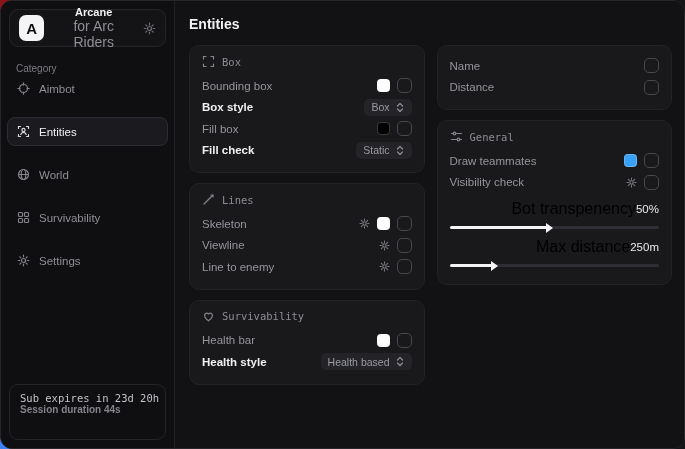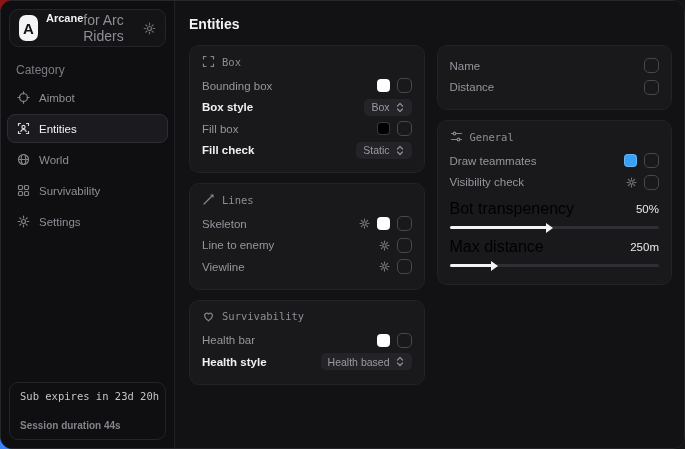--- a/index.html
+++ b/index.html
@@ -11,56 +11,56 @@
   .window { position:absolute; left:0; top:0; width:685px; height:449px;
             background:#0f0f11; border:1px solid #26262b; border-radius:12px;
             display:flex; overflow:hidden; }
   
   .sidebar { width:174px; min-width:174px; background:#0f0f11; border-right:1px solid #222226;
              display:flex; flex-direction:column; padding:8px 0 8px 0; }
   .logo-card { margin:0 8px; border:1px solid #242429; background:#141417; border-radius:9px;
                height:38px; display:flex; align-items:center; gap:8px; padding:0 9px; }
   .logo-box { width:26px; height:26px; background:#f4f4f6; border-radius:7px; color:#111;
               font-weight:bold; font-size:15px; display:flex; align-items:center; justify-content:center; }
-  .logo-text { display:flex; flex-direction:row; line-height:1.15; }
+  .logo-text { display:flex; flex-direction:column; line-height:1.15;text-align:center; }
   .logo-title { color:#f1f1f3; font-size:11px; font-weight:bold; }
   .logo-sub { color:#8e8e96; font-size:14px; }
   .logo-gear { margin-left:auto; color:#6e6e76; display:flex; }
-  .cat-label { color:#7b7b83; font-size:12px; margin:16px 0 6px 15px; }
-  .nav { display:flex; flex-direction:column; gap:2px; padding:0 6px; }
+  .cat-label { color:#7b7b83; font-size:10px; margin:16px 0 0 15px; }
+  .nav { display:flex; flex-direction:column; gap:14px; padding:0 6px; }
   .nav-item { height:29px; display:flex; align-items:center; gap:9px; padding:0 9px;
               border:1px solid transparent; border-radius:8px; color:#8e8e96; font-size:11.5px; cursor:pointer; }
   .nav-item .ni { display:flex; color:#82828a; }
   .nav-item.sel { background:#1b1b1f; border-color:#2d2d33; color:#f1f1f3; }
   .nav-item.sel .ni { color:#d6d6da; }
   .side-spacer { flex:1; }
-  .sub-card { margin:0 8px; border:1px solid #242429; border-radius:9px; padding:7px 10px 8px; }
+  .sub-card { margin:0 8px; border:1px solid #242429; border-radius:9px; padding:7px 10px 24px; }
   .sub-line1 { font-family:"DejaVu Sans Mono", monospace; font-size:10.5px; color:#c3c3c9; white-space:nowrap; }
-  .sub-line2 { font-size:10px; font-weight:bold; color:#83838b; margin-top:18px; }
+  .sub-line2 { font-size:10px; font-weight:bold; color:#83838b; margin-top:0; }
   
   .main { flex:1; background:#121214; padding:13px 12px 12px 14px; overflow:hidden; }
   .main-title { color:#f2f2f4; font-size:14px; font-weight:bold; margin:2px 0 13px 0; }
   .cols { display:grid; grid-template-columns:1fr 1fr; gap:12px; align-items:start; }
   .col { display:flex; flex-direction:column; gap:10px; }
   .panel { background:#19191c; border:1px solid #222227; border-radius:10px; padding:9px 12px 11px; }
   .p-head { display:flex; align-items:center; gap:7px; color:#8d8d95;
             font-family:"DejaVu Sans Mono", monospace; font-size:10.5px; margin-bottom:7px; }
   .p-head .pi { display:flex; color:#85858d; }
   .row { min-height:21.5px; display:flex; align-items:center; justify-content:space-between; }
   .row .lbl { font-size:11.5px; color:#95959c; }
   .row .lbl.bright { color:#f0f0f2; font-weight:bold; }
   .ctrls { display:flex; align-items:center; gap:7px; }
   .gear-mini { display:flex; color:#7b7b83; }
   .swatch { width:13px; height:13px; border-radius:4px; border:1px solid rgba(255,255,255,0.22); }
   .checkbox { width:15px; height:15px; border:1.5px solid #47474e; border-radius:5px; background:transparent; }
   .select { display:flex; align-items:center; gap:5px; background:#232328; border-radius:5px;
             padding:2.5px 7px; color:#9a9aa2; font-size:10.5px; cursor:pointer; }
   .select .ud { display:flex; color:#8a8a92; }
   .slider-block { margin-top:4px; padding-top:3px; }
-  .slider-top { display:flex; justify-content:space-between; align-items:center; }
+  .slider-top { display:flex; justify-content:flex-end; align-items:center; }
   .slider-val { color:#e9e9ec; font-size:11.5px; font-weight:normal; }
   .track { position:relative; height:3px; background:#2e2e34; border-radius:2px; margin:8px 0 6px; }
   .fill { position:absolute; left:0; top:0; height:3px; background:#f4f4f6; border-radius:2px; }
   .thumb { position:absolute; top:-3.5px; width:0; height:0; margin-left:-2px;
            border-top:5px solid transparent; border-bottom:5px solid transparent;
            border-left:7px solid #f4f4f6; }
   svg { display:block; }
 </style>
 </head>
 <body>
@@ -219,33 +219,33 @@
                   <svg width="11" height="11" viewBox="0 0 13 13" fill="none" stroke="currentColor" stroke-width="1.3" stroke-linecap="round">
                     <circle cx="6.5" cy="6.5" r="2"></circle>
                     <path d="M6.5 1.2v1.6M6.5 10.2v1.6M1.2 6.5h1.6M10.2 6.5h1.6M2.8 2.8l1.1 1.1M9.1 9.1l1.1 1.1M10.2 2.8L9.1 3.9M3.9 9.1l-1.1 1.1"></path>
                   </svg>
                 </span>
                 <span class="swatch" style="background:#ffffff"></span>
                 <span class="checkbox"></span>
               </span>
             </div>
             <div class="row">
-              <span class="lbl">Line to enemy</span>
+              <span class="lbl">Viewline</span>
               <span class="ctrls">
                 <span class="gear-mini">
                   <svg width="11" height="11" viewBox="0 0 13 13" fill="none" stroke="currentColor" stroke-width="1.3" stroke-linecap="round">
                     <circle cx="6.5" cy="6.5" r="2"></circle>
                     <path d="M6.5 1.2v1.6M6.5 10.2v1.6M1.2 6.5h1.6M10.2 6.5h1.6M2.8 2.8l1.1 1.1M9.1 9.1l1.1 1.1M10.2 2.8L9.1 3.9M3.9 9.1l-1.1 1.1"></path>
                   </svg>
                 </span>
                 <span class="checkbox"></span>
               </span>
             </div>
             <div class="row">
-              <span class="lbl">Viewline</span>
+              <span class="lbl">Line to enemy</span>
               <span class="ctrls">
                 <span class="gear-mini">
                   <svg width="11" height="11" viewBox="0 0 13 13" fill="none" stroke="currentColor" stroke-width="1.3" stroke-linecap="round">
                     <circle cx="6.5" cy="6.5" r="2"></circle>
                     <path d="M6.5 1.2v1.6M6.5 10.2v1.6M1.2 6.5h1.6M10.2 6.5h1.6M2.8 2.8l1.1 1.1M9.1 9.1l1.1 1.1M10.2 2.8L9.1 3.9M3.9 9.1l-1.1 1.1"></path>
                   </svg>
                 </span>
                 <span class="checkbox"></span>
               </span>
             </div>

